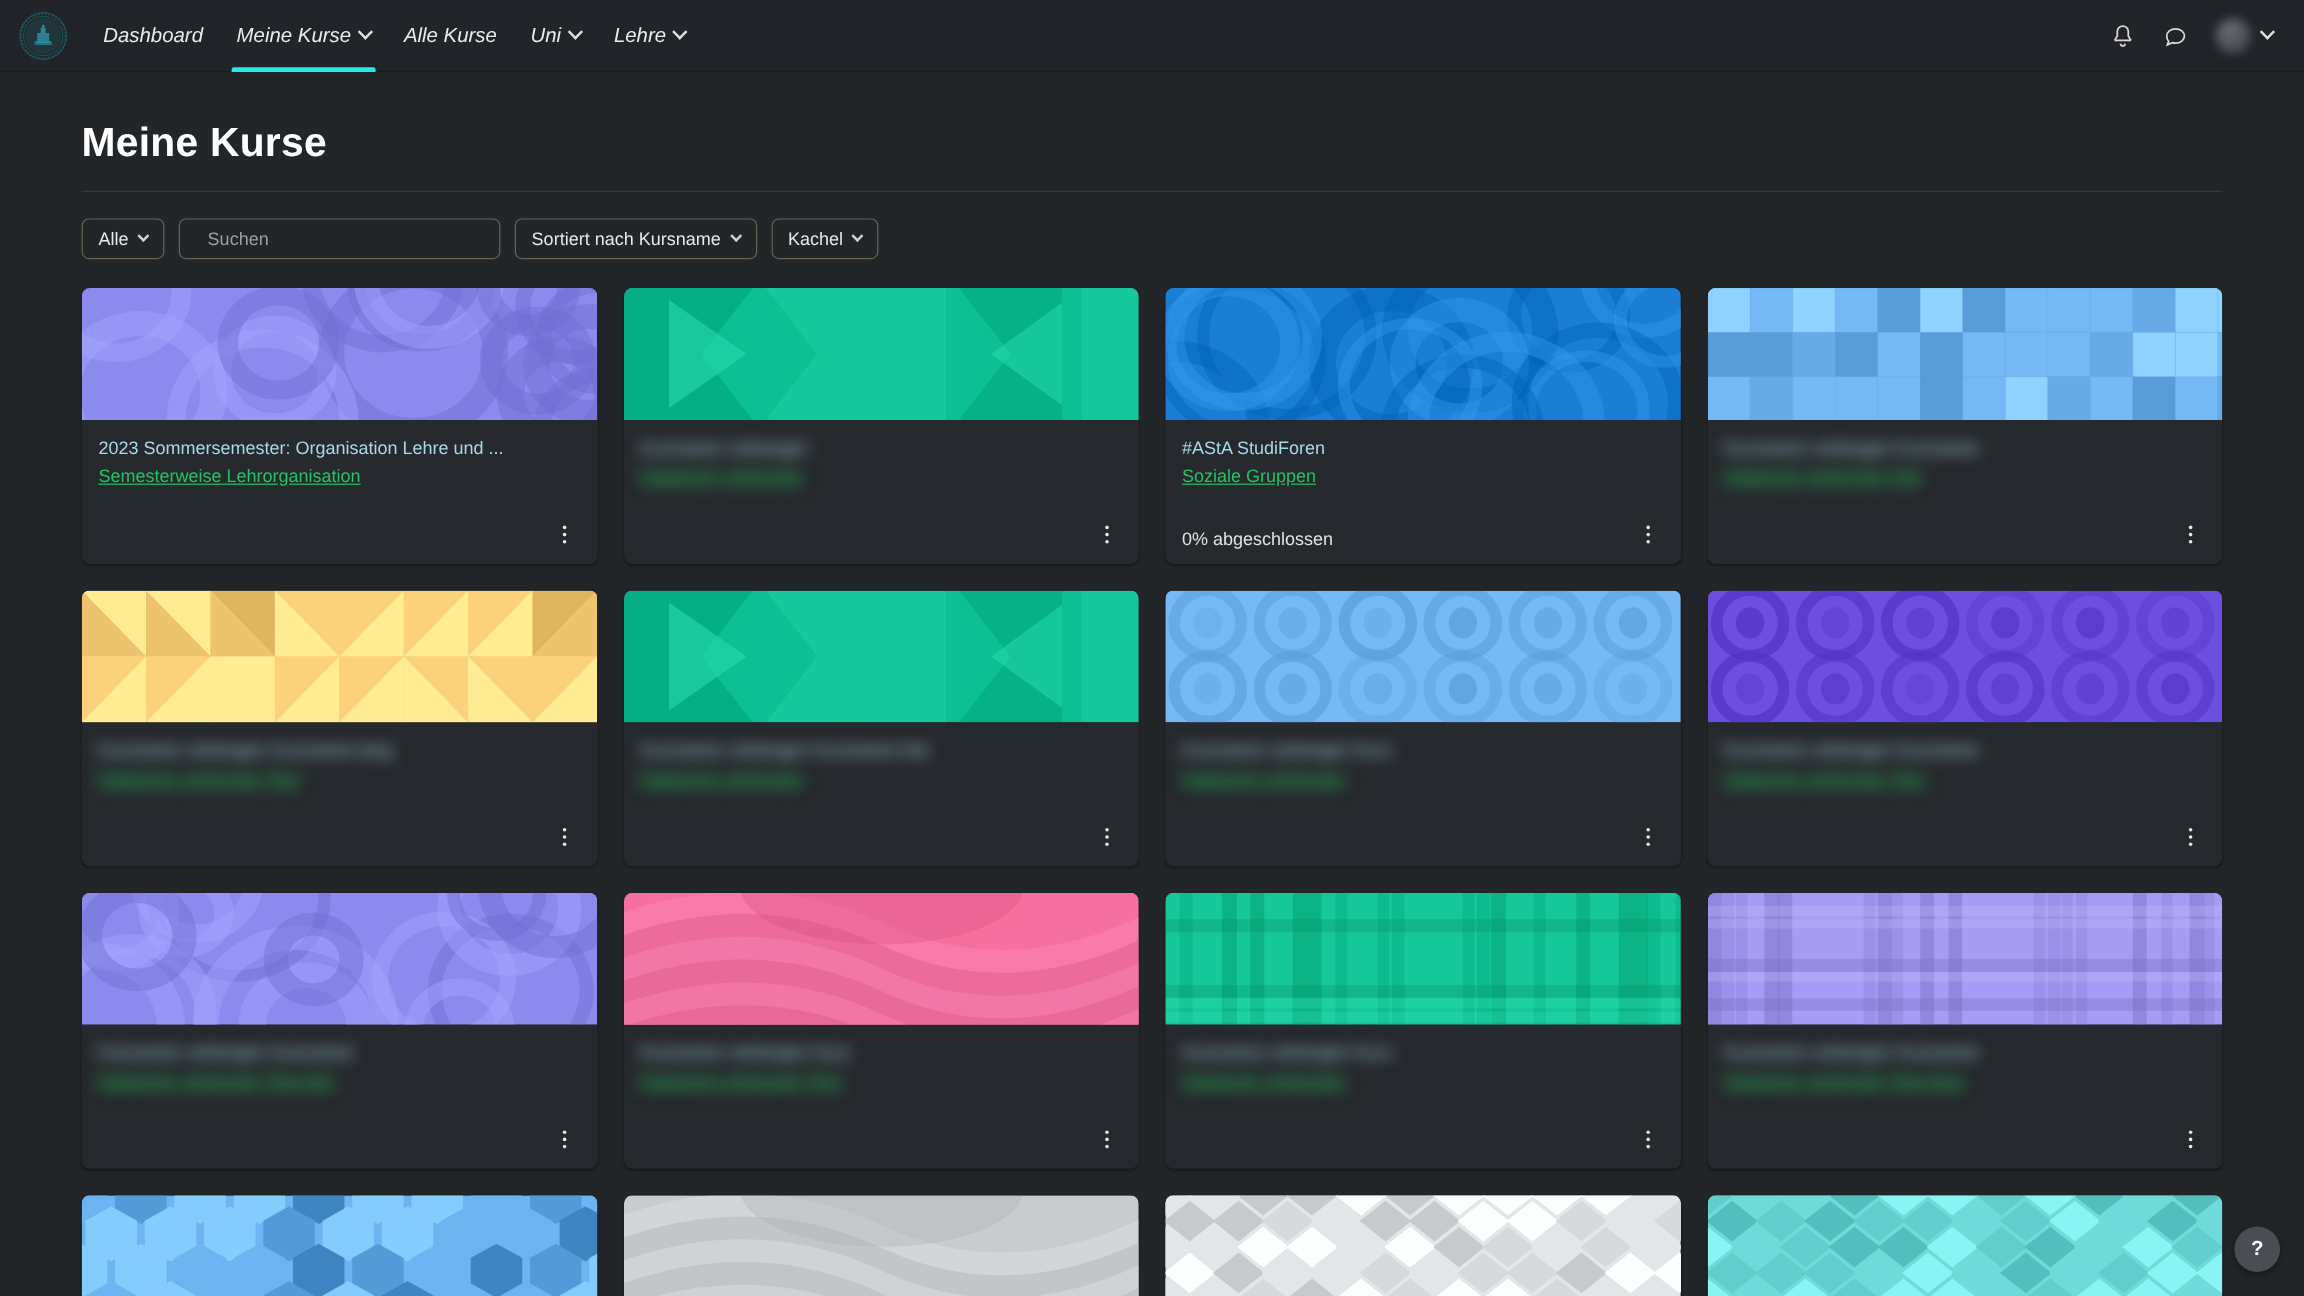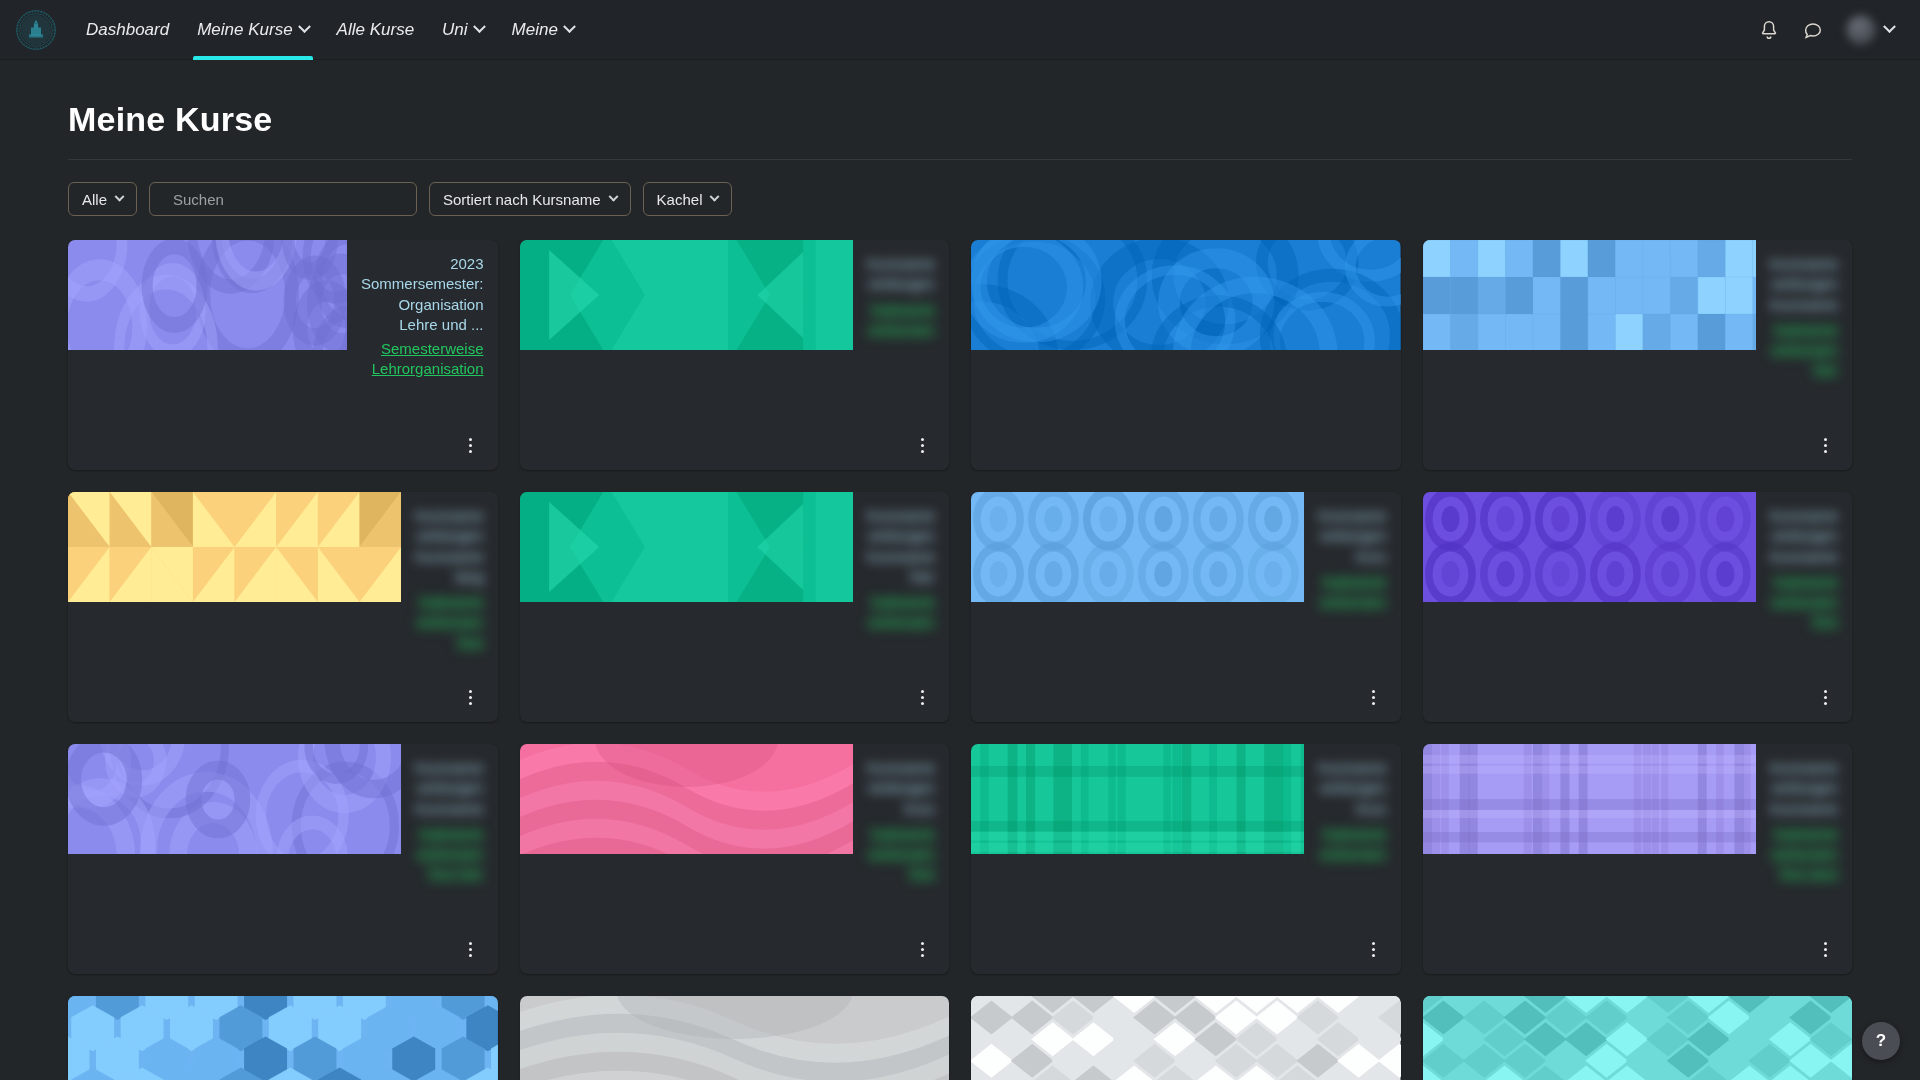--- a/index.html
+++ b/index.html
@@ -93,24 +93,23 @@
 
   
   .grid{
     display:grid;grid-template-columns:repeat(4,1fr);
     gap:22px;margin-top:24px;
   }
   .card{
     background:var(--card-bg);
     border-radius:7px;
     overflow:hidden;
-    display:flex;flex-direction:row;
+    display:flex;flex-direction:column;
     min-height:230px;
     box-shadow:0 1px 2px rgba(0,0,0,.35);
-    text-align:right;
   }
   .card-img{height:110px;width:100%;position:relative;overflow:hidden;}
   .card-img svg{display:block;width:100%;height:100%;}
   .card-body{
     flex:1;padding:14px 14px 0 14px;
     display:flex;flex-direction:column;position:relative;
   }
   .card-title{
     font-size:15px;color:var(--link);line-height:1.35;
     text-decoration:none;cursor:pointer;display:block;
@@ -165,21 +164,21 @@
       <span class="chev"></span>
     </div>
     <div class="nav-item">
       <span>Alle Kurse</span>
     </div>
     <div class="nav-item">
       <span>Uni</span>
       <span class="chev"></span>
     </div>
     <div class="nav-item">
-      <span>Meine</span>
+      <span>Lehre</span>
       <span class="chev"></span>
     </div>
   </div>
 
   <div class="nav-right">
     <svg class="nav-icon" viewBox="0 0 24 24" fill="none" stroke="#dcd8cf" stroke-width="1.6">
       <path d="M12 3a5 5 0 0 0-5 5v4l-1.6 2.6A.7.7 0 0 0 6 16h12a.7.7 0 0 0 .6-1.4L17 12V8a5 5 0 0 0-5-5z"></path>
       <path d="M10 19a2 2 0 0 0 4 0"></path>
     </svg>
     <svg class="nav-icon" viewBox="0 0 24 24" fill="none" stroke="#dcd8cf" stroke-width="1.6">
@@ -291,20 +290,34 @@
             <circle cx="49.1" cy="47.2" r="47.9" fill="none" stroke="#3499ee" stroke-width="15.1" opacity=".45"></circle>
             <circle cx="327.1" cy="101.0" r="44.1" fill="none" stroke="#3499ee" stroke-width="9.7" opacity=".45"></circle>
             <circle cx="190.1" cy="81.3" r="51.4" fill="none" stroke="#3499ee" stroke-width="9.5" opacity=".45"></circle>
             <circle cx="230.6" cy="118.6" r="57.6" fill="none" stroke="#0063b8" stroke-width="11.4" opacity=".45"></circle>
             <circle cx="372.1" cy="-8.3" r="44.0" fill="none" stroke="#3499ee" stroke-width="11.8" opacity=".45"></circle>
             <circle cx="336.0" cy="95.9" r="60.6" fill="none" stroke="#0063b8" stroke-width="12.9" opacity=".45"></circle>
             <circle cx="387.8" cy="27.1" r="34.5" fill="none" stroke="#3499ee" stroke-width="9.9" opacity=".45"></circle>
             <circle cx="264.6" cy="113.2" r="68.3" fill="none" stroke="#3499ee" stroke-width="16.5" opacity=".45"></circle>
             <circle cx="60.9" cy="41.5" r="53.4" fill="none" stroke="#3499ee" stroke-width="14.6" opacity=".45"></circle>
           </svg>
+        </div>
+        <div class="card-body">
+          <div>
+            <a class="card-title">#AStA StudiForen</a>
+            <div class="card-sub">Soziale Gruppen</div>
+          </div>
+          <div class="card-foot">
+            <div class="progress-text">0% abgeschlossen</div>
+            <div class="kebab">
+              <i></i>
+              <i></i>
+              <i></i>
+            </div>
+          </div>
         </div>
       </div>
       <div class="card">
         <div class="card-img">
           <svg viewBox="0 0 400 110" preserveAspectRatio="none">
             <rect width="400" height="110" fill="#74b9f5"></rect>
             <rect x="0" y="0" width="33" height="37" fill="#8ed3ff"></rect>
             <rect x="33" y="0" width="33" height="37" fill="#74b9f5"></rect>
             <rect x="66" y="0" width="33" height="37" fill="#8ed3ff"></rect>
             <rect x="99" y="0" width="33" height="37" fill="#74b9f5"></rect>

